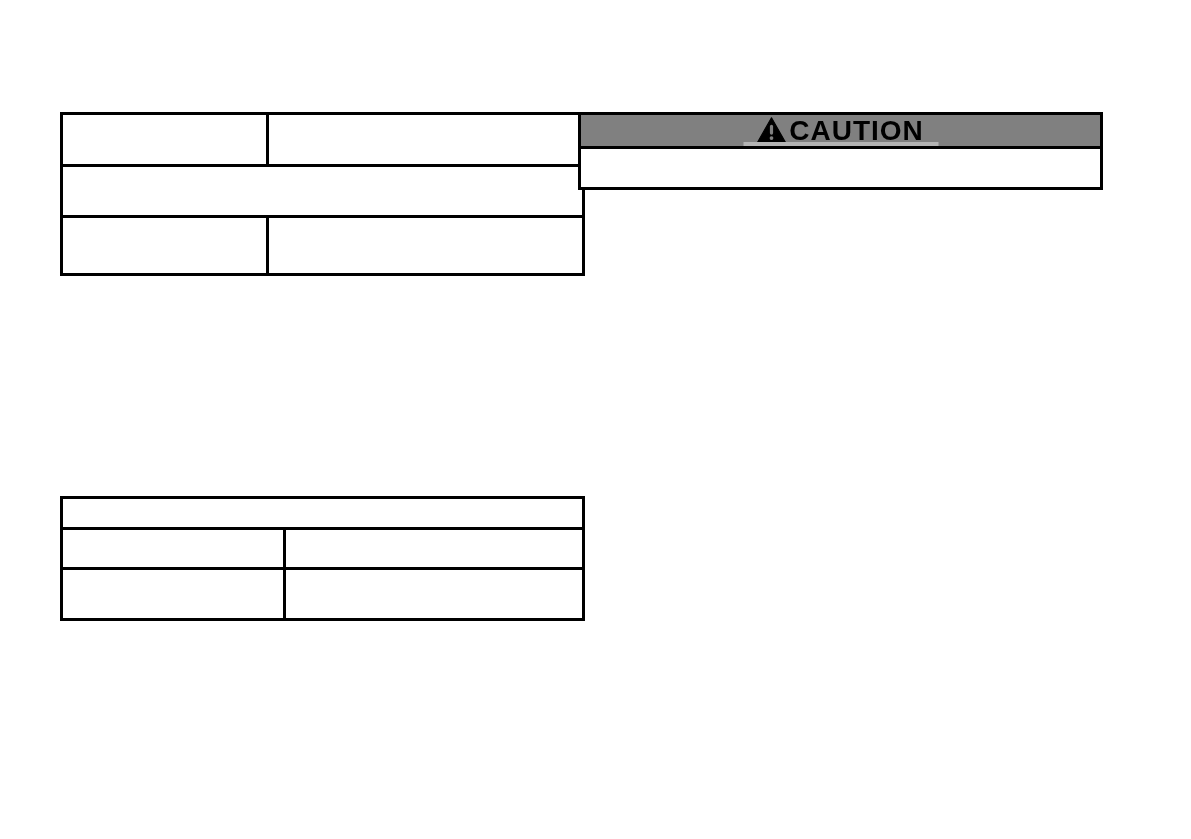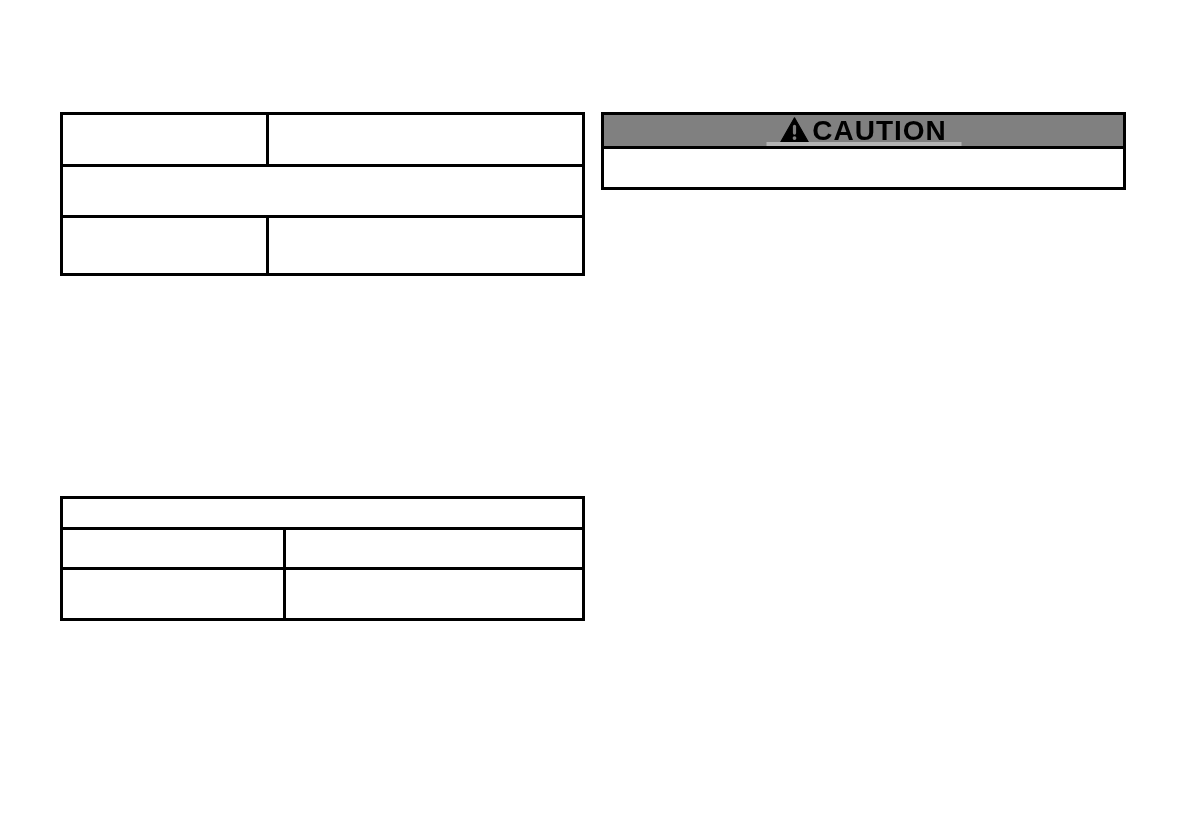--- a/index.html
+++ b/index.html
@@ -37,21 +37,21 @@
   
   #table-top { left: 60px; top: 112px; width: 525px; height: 164px; }
   #table-top .r1 { height: 52px; }
   #table-top .r2 { height: 51px; }
   #table-top .r3 { flex: 1 1 auto; }
   #table-top .cell.split { width: 206px; }
 
   
   #caution-box {
     position: absolute;
-    left: 601px; top: 112px; width: 525px; height: 78px;
+    left: 578px; top: 112px; width: 525px; height: 78px;
     border: 3px solid var(--border);
     background: var(--page-bg);
     display: flex;
     flex-direction: column;
   }
   #caution-header {
     position: relative;
     height: 34px;
     background: var(--caution-header-bg);
     border-bottom: 3px solid var(--border);

